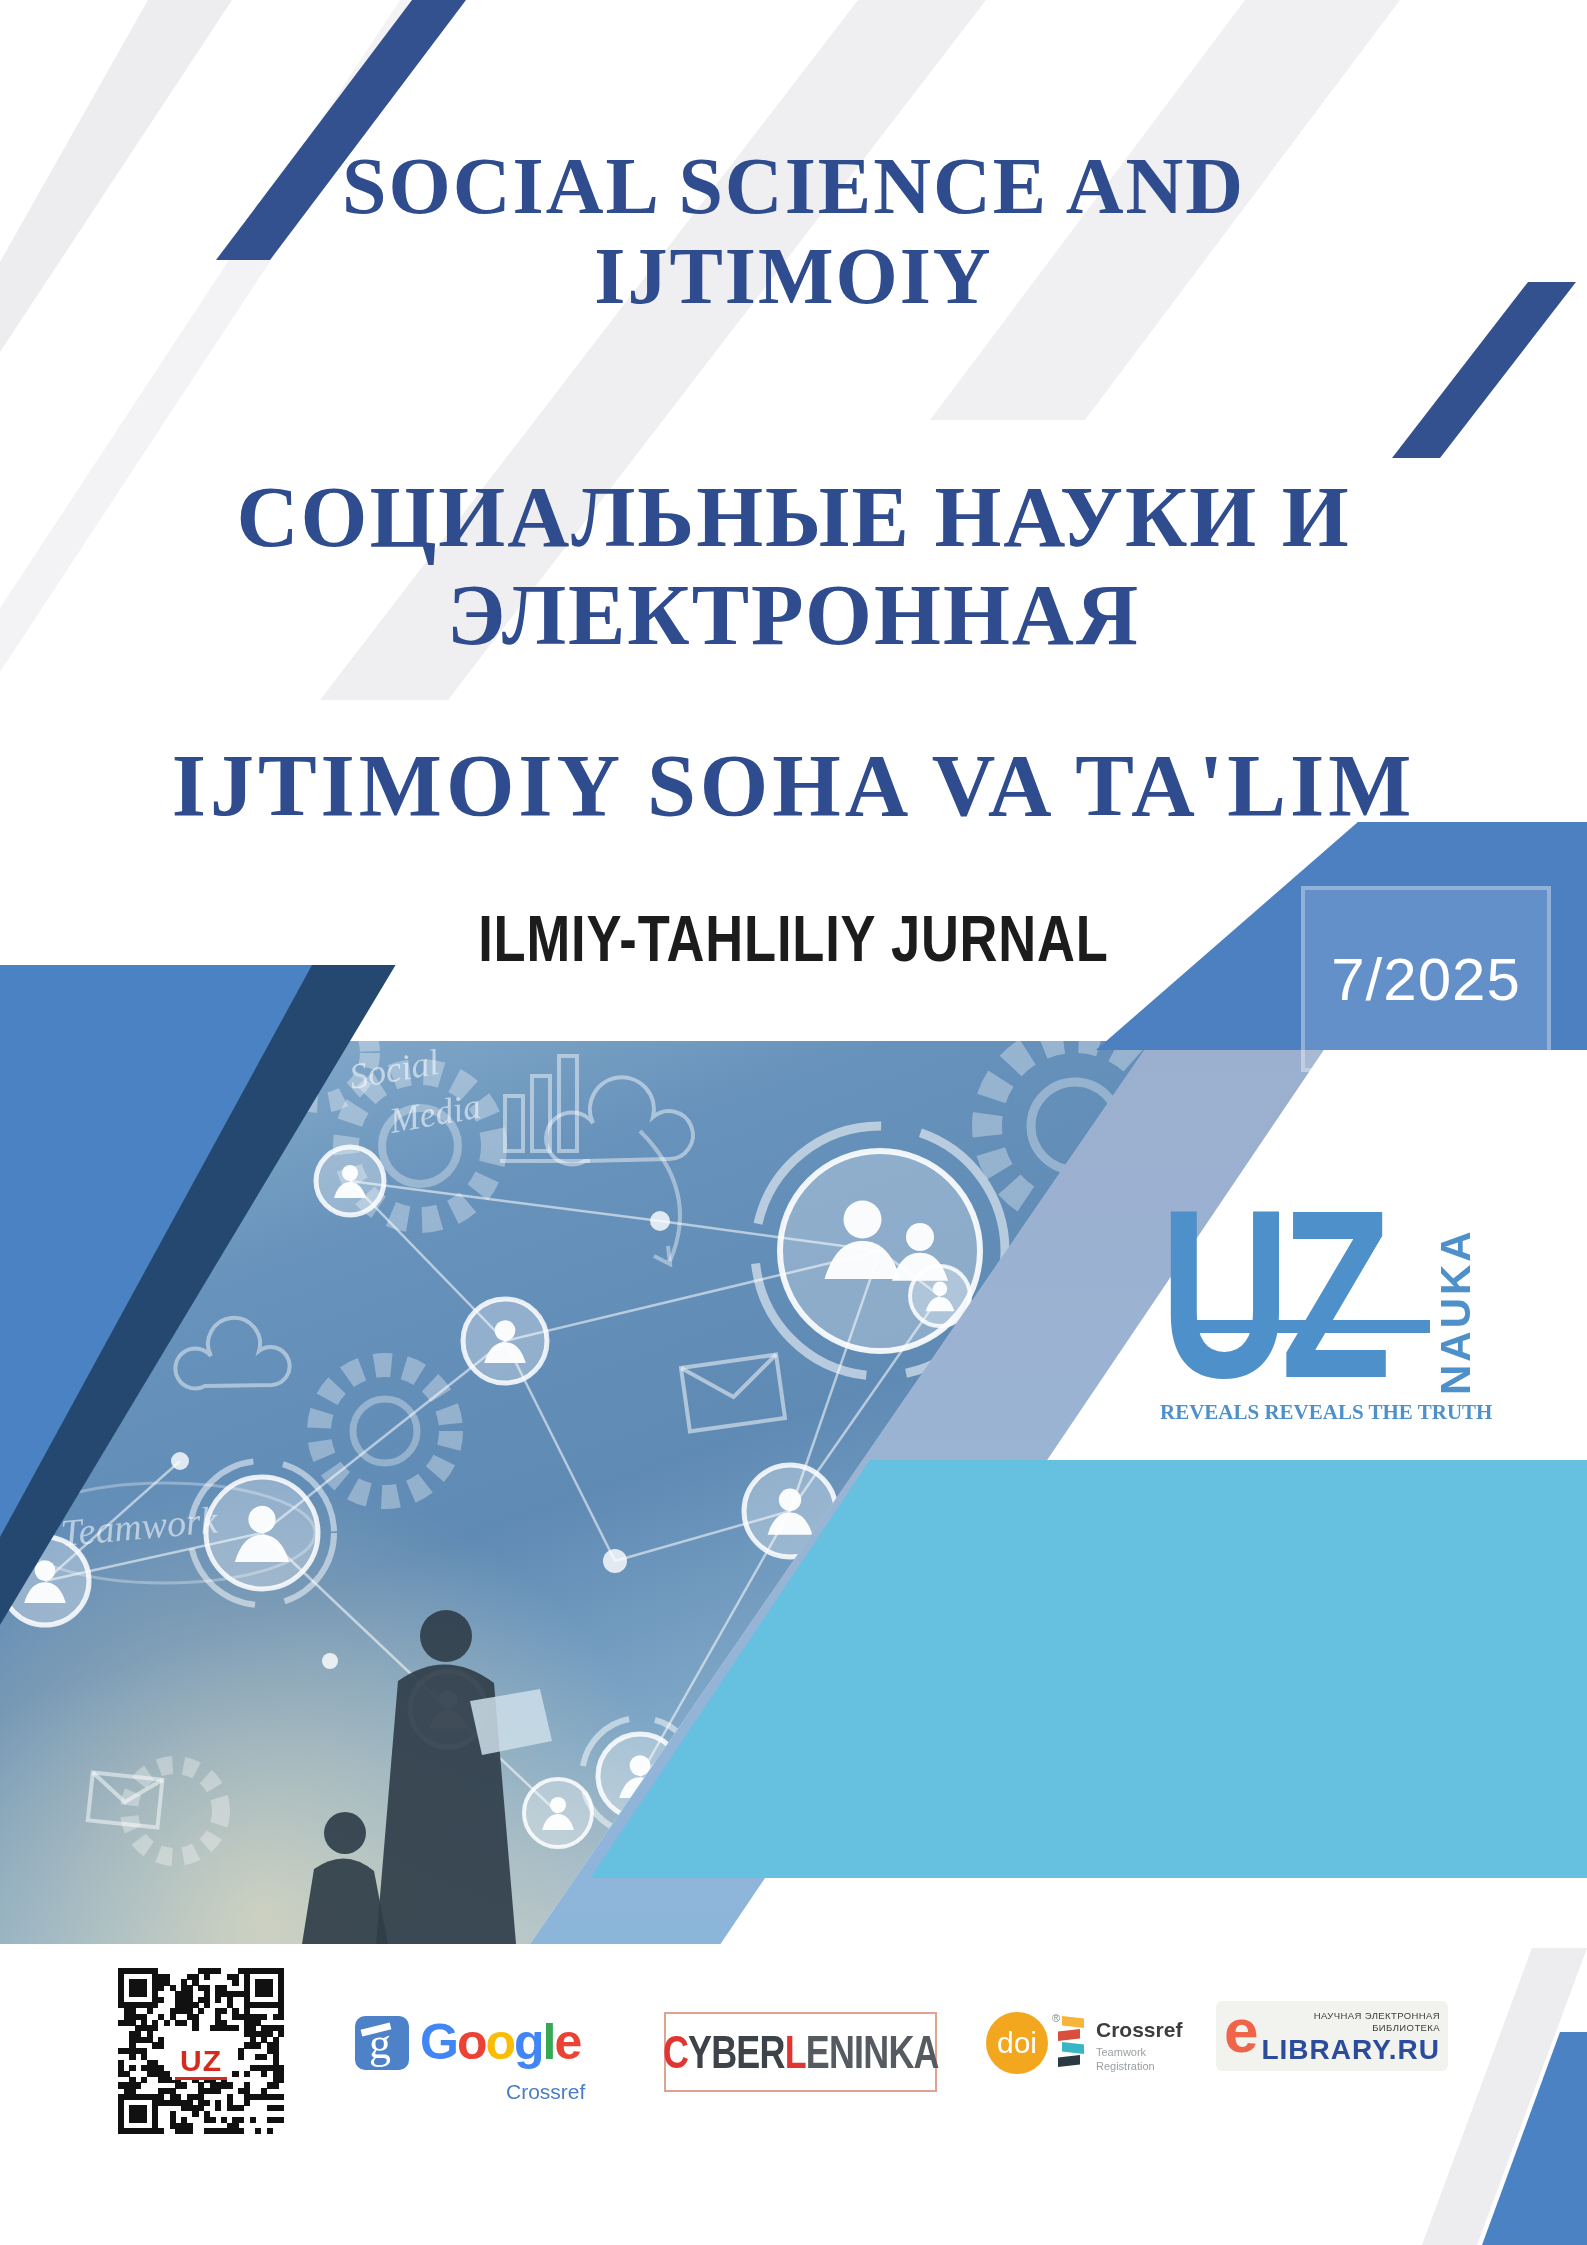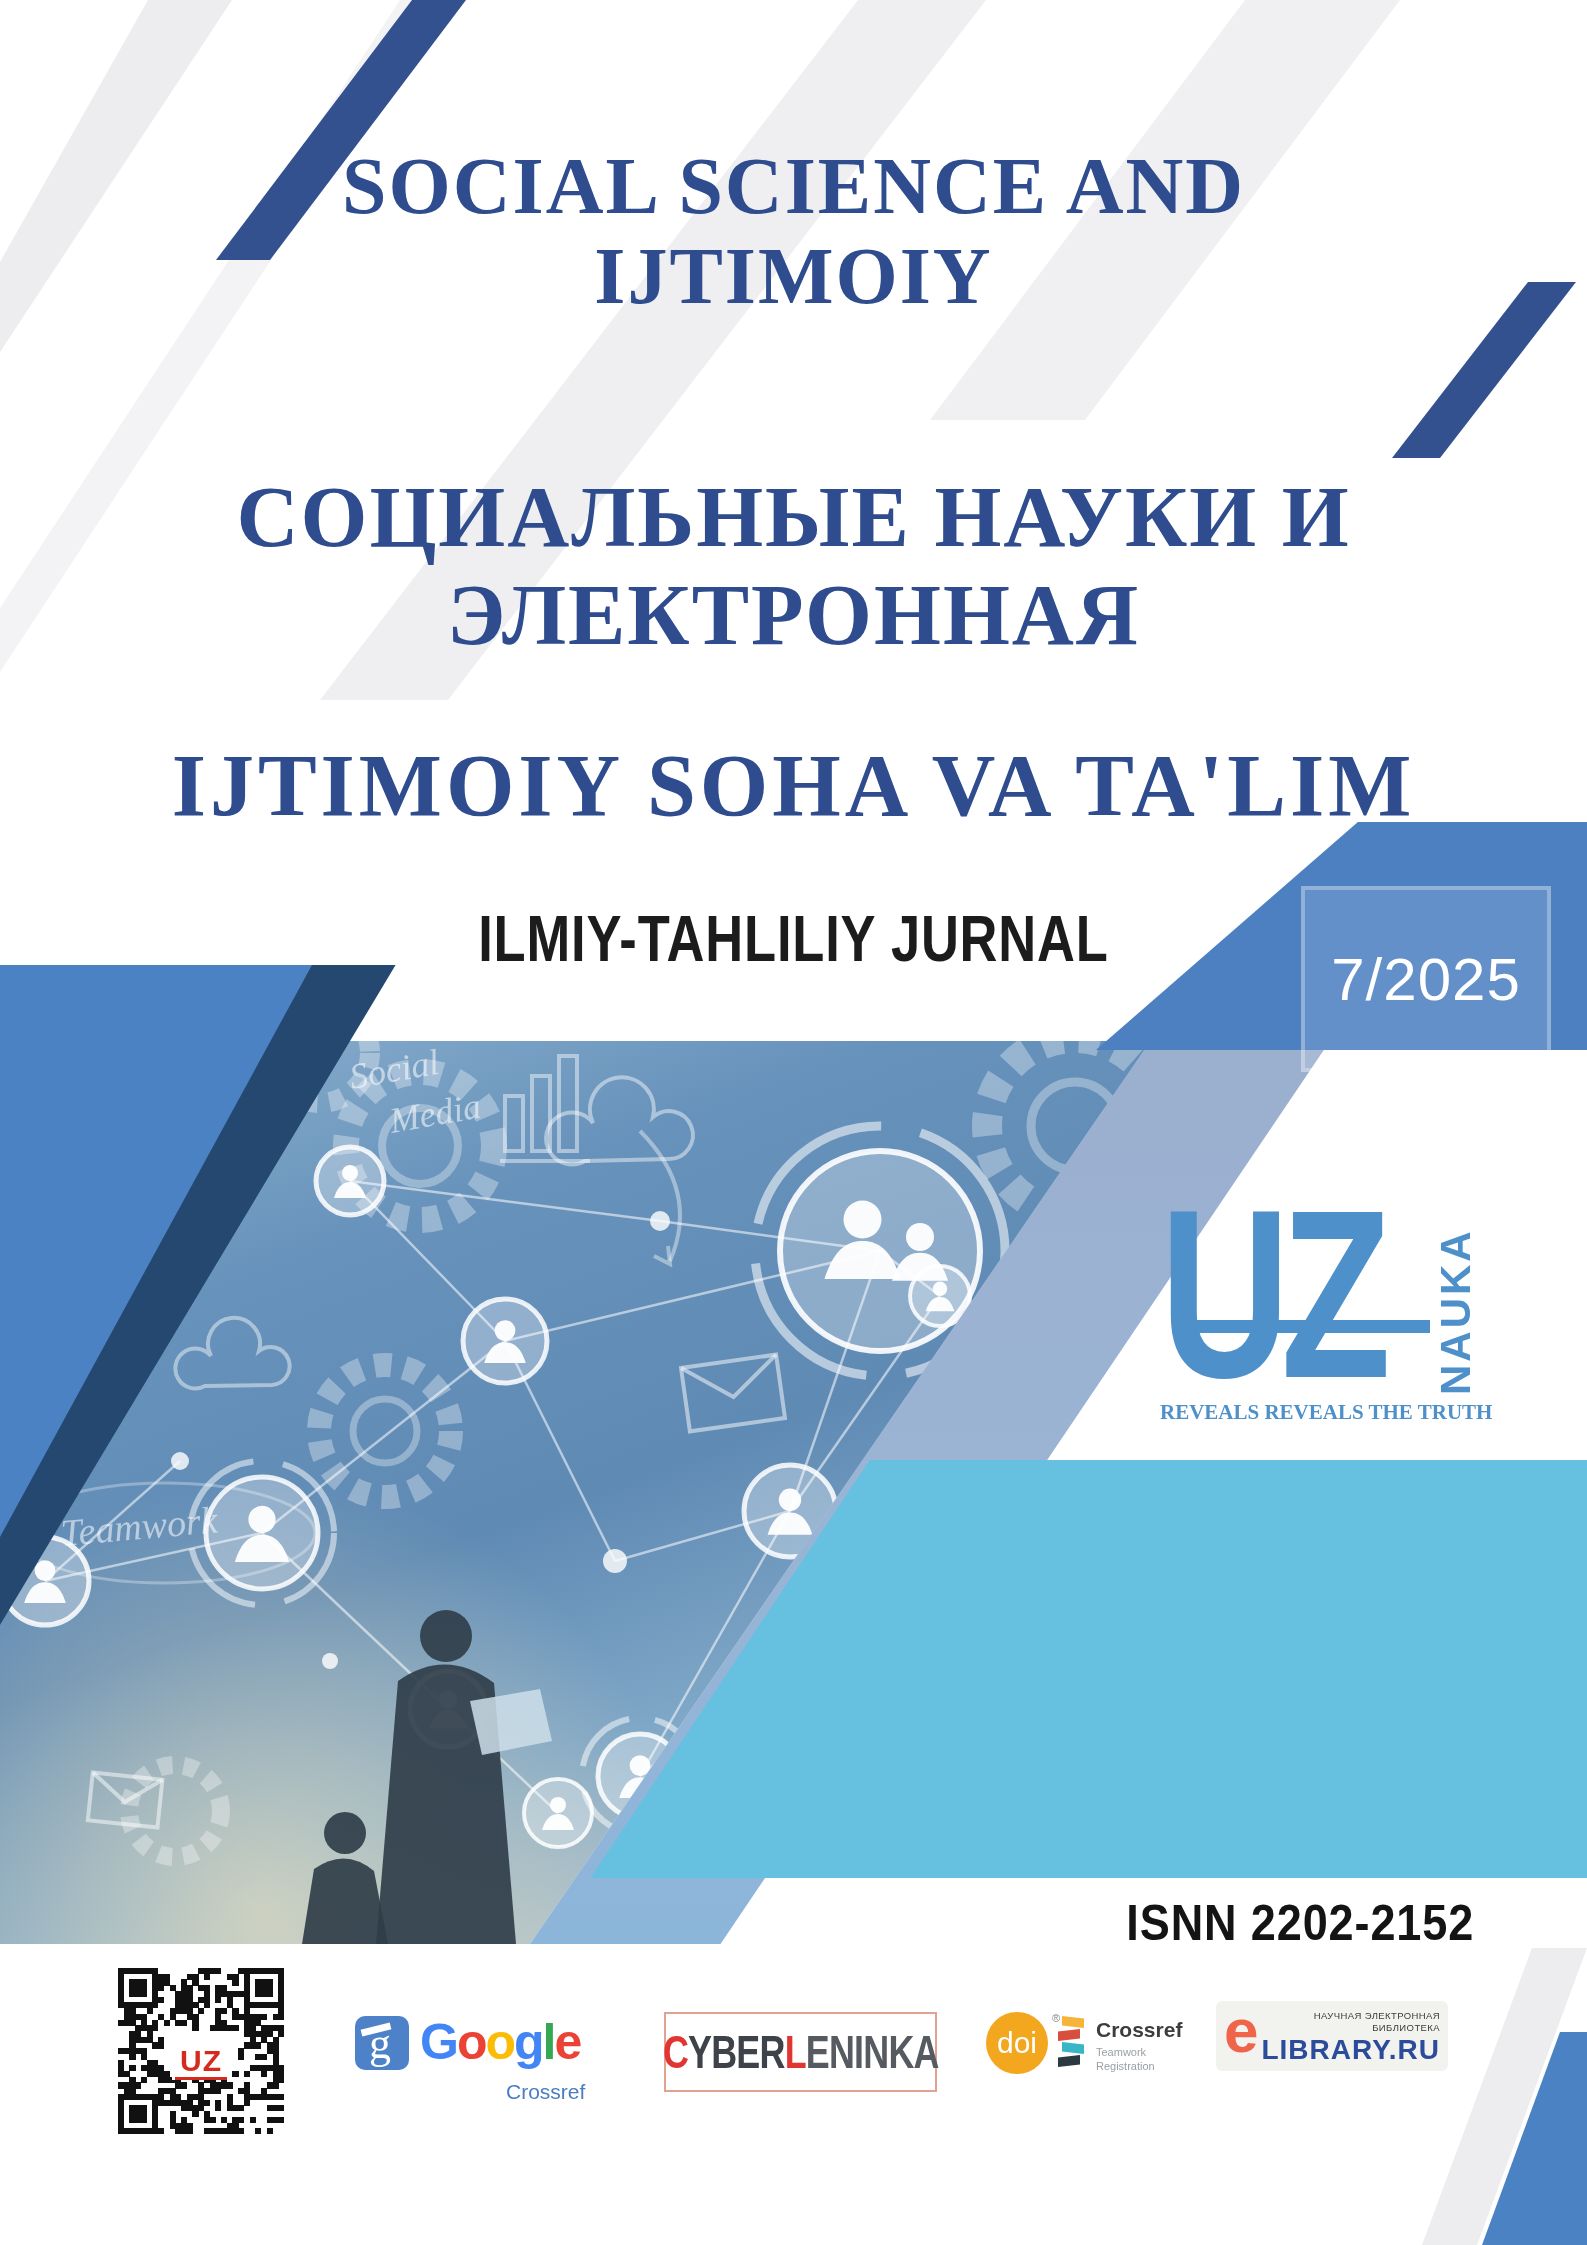--- a/index.html
+++ b/index.html
@@ -286,23 +286,20 @@
   <div id="ribbon-navy"></div>
   <div id="ribbon-blue"></div>
 
   <div id="uz-logo">
     <div id="uz-letters">UZ</div>
     <div id="uz-bar"></div>
     <div id="uz-nauka">NAUKA</div>
     <div id="uz-tagline">REVEALS REVEALS THE TRUTH</div>
   </div>
 
-  <div id="issn">
-    <span>ISNN 2202-2152</span>
-  </div>
 
   <div id="qr" class="footer-item">
     <div id="qr-grid">
         <div class="qrc" style="left: 0px; top: 0px; width: 6.12414px; height: 6.12414px;"></div>
         <div class="qrc" style="left: 5.72414px; top: 0px; width: 6.12414px; height: 6.12414px;"></div>
         <div class="qrc" style="left: 11.4483px; top: 0px; width: 6.12414px; height: 6.12414px;"></div>
         <div class="qrc" style="left: 17.1724px; top: 0px; width: 6.12414px; height: 6.12414px;"></div>
         <div class="qrc" style="left: 22.8966px; top: 0px; width: 6.12414px; height: 6.12414px;"></div>
         <div class="qrc" style="left: 28.6207px; top: 0px; width: 6.12414px; height: 6.12414px;"></div>
         <div class="qrc" style="left: 34.3448px; top: 0px; width: 6.12414px; height: 6.12414px;"></div>

